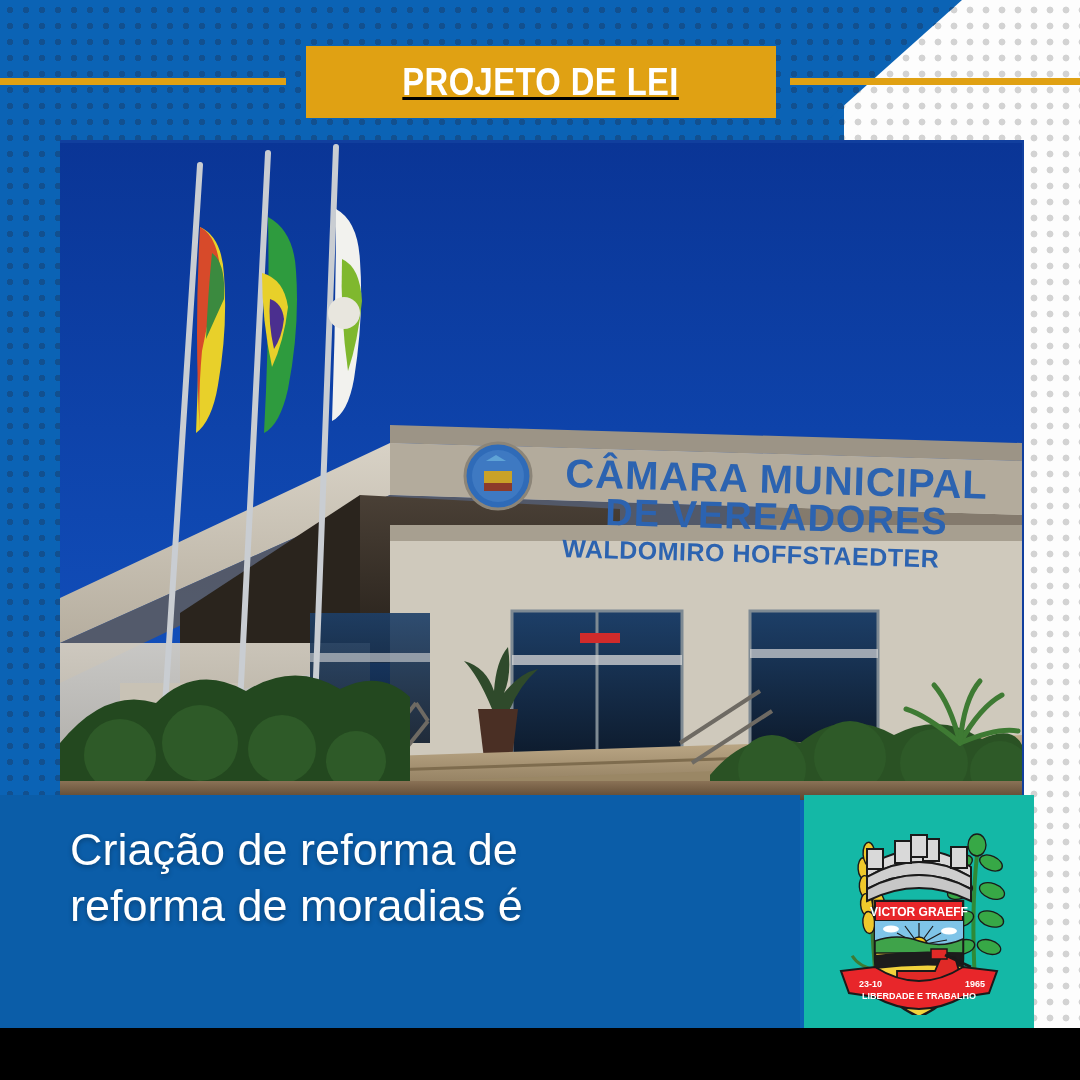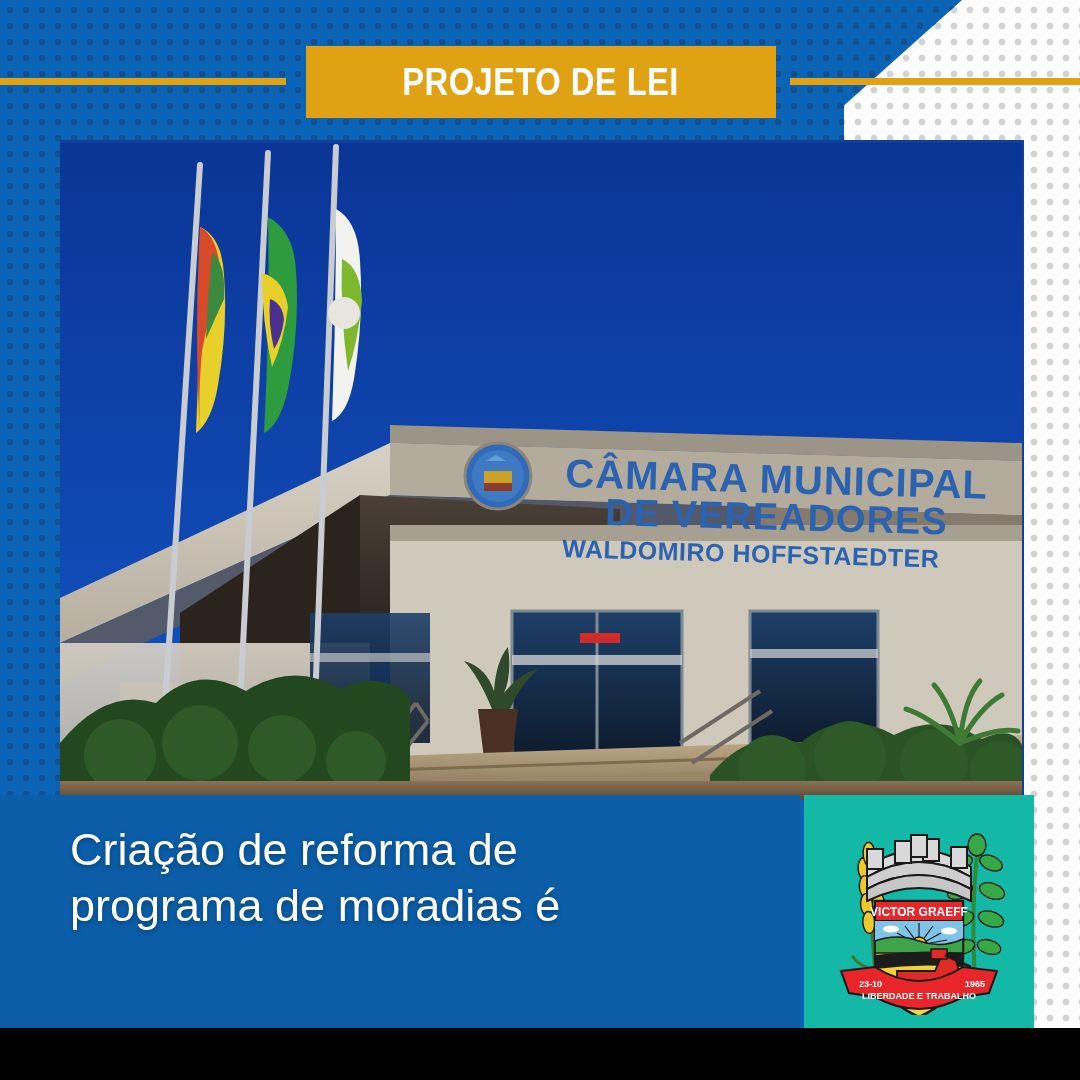--- a/index.html
+++ b/index.html
@@ -28,21 +28,21 @@
 
   
   .photo-plate{position:absolute;left:60px;top:140px;width:964px;height:660px;background:#113F9E;}
 
   
   .gold-bar-left{position:absolute;left:0;top:78px;width:286px;height:7px;background:#E0A113;}
   .gold-bar-right{position:absolute;left:790px;top:78px;width:290px;height:7px;background:#E0A113;}
 
   
   .banner{position:absolute;left:306px;top:46px;width:470px;height:72px;
-    background:#E0A113;display:flex;align-items:center;justify-content:center;}
+    background:#E0A113;display:flex;align-items:center;justify-content:center;text-decoration:underline;}
   .banner-text{color:#fff;font-size:39px;font-weight:bold;letter-spacing:.5px;
     transform:scaleX(.84);transform-origin:center;white-space:nowrap;}
 
   
   .photo{position:absolute;left:60px;top:143px;width:962px;height:657px;overflow:hidden;background:#0B3FA0;}
   .photo svg{display:block;width:100%;height:100%;}
 
   
   .headline-band{position:absolute;left:0;top:795px;width:800px;height:233px;background:#0B5DA8;}
   .headline{position:absolute;left:70px;top:822px;width:690px;color:#fff;
@@ -206,21 +206,21 @@
         <path d="M900 600 q4 -44 20 -62"></path>
       </g>
 
       <rect x="0" y="638" width="962" height="19" fill="url(#ground)"></rect>
     </svg>
   </div>
 
   <div class="headline-band"></div>
   <div class="headline">
     <div>Criação de reforma de</div>
-    <div>programa de moradias é</div>
+    <div>reforma de moradias é</div>
   </div>
 
   <div class="logo-box">
     <svg width="200" height="206" viewBox="0 0 200 206">
 
       <g transform="translate(40,44) rotate(-4)">
         <path d="M8 128 q-2 -64 4 -112" stroke="#3E7A33" stroke-width="3.5" fill="none"></path>
         <g fill="#EFC92B" stroke="#1A1A1A" stroke-width="1.4">
           <ellipse cx="4" cy="16" rx="6" ry="11"></ellipse>
             <ellipse cx="16" cy="16" rx="6" ry="11"></ellipse>

